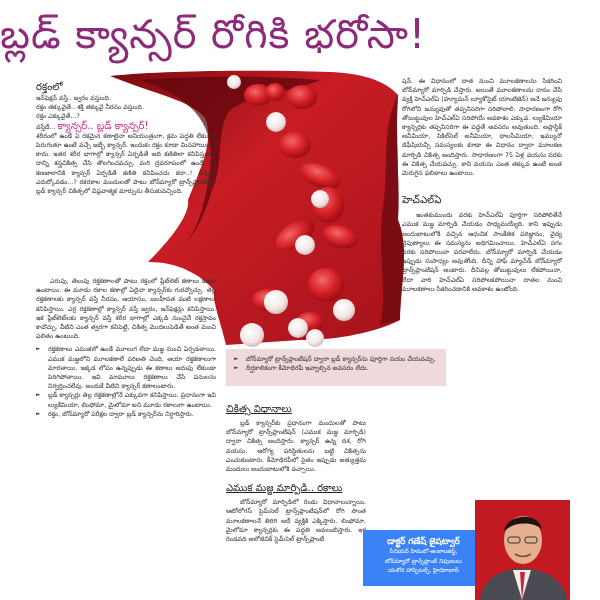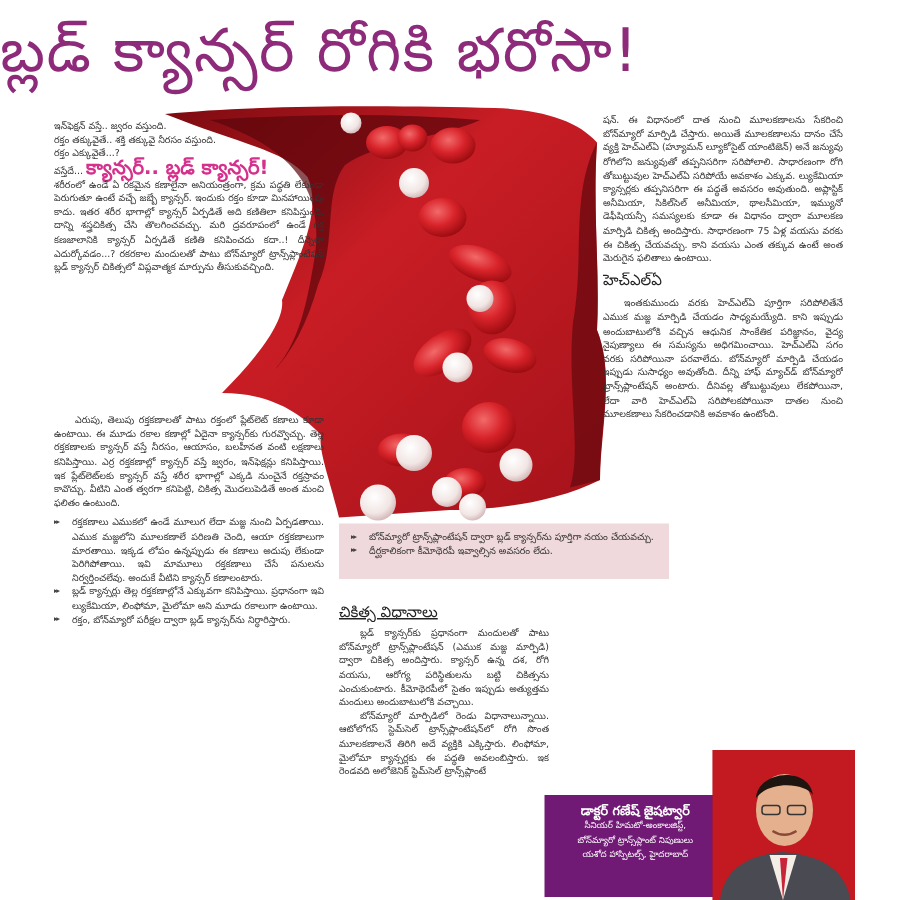--- a/index.html
+++ b/index.html
@@ -8,46 +8,46 @@
 
     .title {
       position: absolute; left: 0; top: 4px; width: 600px; height: 60px;
       text-align: left; font-size: 40px; line-height: 60px; color: #8e2a7a;
       font-family: "DejaVu Sans", sans-serif; letter-spacing: 1px; white-space: nowrap;
     }
 
     .txt { position: absolute; font-size: 6.3px; line-height: 9.2px; color: #333; text-align: justify; overflow: hidden; }
     .txt p { margin: 0; }
     .txt .lead { font-size: 10px; line-height: 13px; color: #222; }
-    .txt .magenta { color: #d4308c; font-weight: bold; font-size: 13px; }
+    .txt .magenta { color: #d4308c; font-weight: normal; font-size: 10px; }
     .txt .indent { text-indent: 14px; }
 
     .bul { position: relative; padding-left: 12px; }
     .bul::before { content: "\25B8\25B8"; position: absolute; left: 0; top: 0; font-size: 5px; color: #444; letter-spacing: -1px; }
 
     .section-h { font-size: 10px; line-height: 14px; color: #222; margin: 4px 0 2px; text-decoration: underline; }
 
     
     .art { position: absolute; left: 0; top: 0; width: 600px; height: 600px; pointer-events: none; }
 
     .pink-box {
       position: absolute; left: 226px; top: 349px; width: 220px; height: 37px;
       background: #efd9dc; padding: 5px 8px; font-size: 6.3px; line-height: 9px; color: #333;
     }
 
     .doc-caption {
-      position: absolute; left: 363px; top: 530px; width: 121px; height: 68px;
-      background: #701a75; color: #fff; text-align: center; padding: 5px 3px;
+      position: absolute; left: 363px; top: 530px; width: 121px; height: 56px;
+      background: #3b82f6; color: #fff; text-align: center; padding: 5px 3px;
       font-size: 5.8px; line-height: 9.5px;
     }
     .doc-caption .name { font-size: 8.5px; font-weight: bold; line-height: 12px; }
 
     .doc-photo { position: absolute; left: 475px; top: 500px; width: 95px; height: 100px; background: #b8141a; overflow: hidden; }
 
-    .right-col .sub { font-size: 10px; line-height: 13px; color: #222; margin: 4px 0 4px; text-align: left; }
+    .right-col .sub { font-size: 10px; line-height: 13px; color: #222; margin: 16px 0 4px; text-align: left; }
   </style>
 </head>
 <body>
 
 <div class="title">బ్లడ్ క్యాన్సర్ రోగికి భరోసా!</div>
 
 <svg class="art" viewBox="0 0 600 600" xmlns="http://www.w3.org/2000/svg">
   <defs>
     <radialGradient id="rbc" cx="40%" cy="35%" r="65%">
       <stop offset="0%" stop-color="#f26a6a"></stop>
@@ -92,20 +92,21 @@
     <circle cx="305" cy="245" r="10" fill="url(#wbc)"></circle>
     <circle cx="276" cy="302" r="12" fill="url(#wbc)"></circle>
     <circle cx="344" cy="310" r="11" fill="url(#wbc)"></circle>
     <circle cx="298" cy="328" r="10" fill="url(#wbc)"></circle>
     <circle cx="252" cy="335" r="12" fill="url(#wbc)"></circle>
     <circle cx="315" cy="338" r="9" fill="url(#wbc)"></circle>
   </g>
 </svg>
 
 <div class="txt" style="left:36px; top:80px; width:180px; height:190px;">
+  <p class="lead">రక్తంలో</p>
   <p style="width:110px;">ఇన్‌ఫెక్షన్ వస్తే.. జ్వరం వస్తుంది.</p>
   <p>రక్తం తక్కువైతే.. శక్తి తక్కువై నీరసం వస్తుంది.</p>
   <p>రక్తం ఎక్కువైతే...?</p>
   <p>
     <span>వస్తేదే...</span>
     <span class="magenta">క్యాన్సర్.. బ్లడ్ క్యాన్సర్!</span>
   </p>
   <p>శరీరంలో ఉండే ఏ రకమైన కణాలైనా అనియంత్రంగా, క్రమ పద్ధతి లేకుండా పెరుగుతూ ఉంటే వచ్చే జబ్బే క్యాన్సర్. ఇందుకు రక్తం కూడా మినహాయింపు కాదు. ఇతర శరీర భాగాల్లో క్యాన్సర్ ఏర్పడితే అది కణితిలా కనిపిస్తుంది. దాన్ని శస్త్రచికిత్స చేసి తొలగించవచ్చు. మరి ద్రవరూపంలో ఉండే రక్త కణజాలానికి క్యాన్సర్ ఏర్పడితే కణితి కనిపించదు కదా..! దీన్నెలా ఎదుర్కోవడం...? రకరకాల మందులతో పాటు బోన్‌మ్యారో ట్రాన్స్‌ప్లాంటేషన్ బ్లడ్ క్యాన్సర్ చికిత్సలో విప్లవాత్మక మార్పును తీసుకువచ్చింది.</p>
 </div>
 
@@ -118,20 +119,21 @@
 </div>
 
 <div class="pink-box">
   <p class="bul">బోన్‌మ్యారో ట్రాన్స్‌ప్లాంటేషన్ ద్వారా బ్లడ్ క్యాన్సర్‌ను పూర్తిగా నయం చేయవచ్చు.</p>
   <p class="bul">దీర్ఘకాలికంగా కీమోథెరపీ ఇవ్వాల్సిన అవసరం లేదు.</p>
 </div>
 
 <div class="txt" style="left:226px; top:398px; width:140px; height:202px;">
   <div class="section-h">చికిత్స విధానాలు</div>
   <p class="indent">బ్లడ్ క్యాన్సర్‌కు ప్రధానంగా మందులతో పాటు బోన్‌మ్యారో ట్రాన్స్‌ప్లాంటేషన్ (ఎముక మజ్జ మార్పిడి) ద్వారా చికిత్స అందిస్తారు. క్యాన్సర్ ఉన్న దశ, రోగి వయసు, ఆరోగ్య పరిస్థితులను బట్టి చికిత్సను ఎంచుకుంటారు. కీమోథెరపీలో సైతం ఇప్పుడు అత్యుత్తమ మందులు అందుబాటులోకి వచ్చాయి.</p>
+  <div class="section-h" style="margin-top:8px;">ఎముక మజ్జ మార్పిడి.. రకాలు</div>
   <p class="indent">బోన్‌మ్యారో మార్పిడిలో రెండు విధానాలున్నాయి. ఆటోలోగస్ స్టెమ్‌సెల్ ట్రాన్స్‌ప్లాంటేషన్‌లో రోగి సొంత మూలకణాలనే తిరిగి అదే వ్యక్తికి ఎక్కిస్తారు. లింఫోమా, మైలోమా క్యాన్సర్లకు ఈ పద్ధతి అవలంబిస్తారు. ఇక రెండవది అలోజెనిక్ స్టెమ్‌సెల్ ట్రాన్స్‌ప్లాంటే</p>
 </div>
 
 <div class="txt right-col" style="left:402px; top:76px; width:160px; height:420px;">
   <p>షన్. ఈ విధానంలో దాత నుంచి మూలకణాలను సేకరించి బోన్‌మ్యారో మార్పిడి చేస్తారు. అయితే మూలకణాలను దానం చేసే వ్యక్తి హెచ్ఎల్ఏ (హ్యూమన్ ల్యూకోసైట్ యాంటిజెన్) అనే జన్యువు రోగిలోని జన్యువుతో తప్పనిసరిగా సరిపోలాలి. సాధారణంగా రోగి తోబుట్టువుల హెచ్ఎల్ఏ సరిపోయే అవకాశం ఎక్కువ. ల్యుకేమియా క్యాన్సర్లకు తప్పనిసరిగా ఈ పద్ధతే అవసరం అవుతుంది. అప్లాస్టిక్ అనీమియా, సికిల్‌సెల్ అనీమియా, థాలసీమియా, ఇమ్యునో డెఫీషియన్సీ సమస్యలకు కూడా ఈ విధానం ద్వారా మూలకణ మార్పిడి చికిత్స అందిస్తారు. సాధారణంగా 75 ఏళ్ల వయసు వరకు ఈ చికిత్స చేయవచ్చు. కాని వయసు ఎంత తక్కువ ఉంటే అంత మెరుగైన ఫలితాలు ఉంటాయి.</p>
   <div class="sub">
     <div>హెచ్ఎల్ఏ</div>
   </div>
   <p class="indent">ఇంతకుముందు వరకు హెచ్ఎల్ఏ పూర్తిగా సరిపోలితేనే ఎముక మజ్జ మార్పిడి చేయడం సాధ్యమయ్యేది. కాని ఇప్పుడు అందుబాటులోకి వచ్చిన ఆధునిక సాంకేతిక పరిజ్ఞానం, వైద్య నైపుణ్యాలు ఈ సమస్యను అధిగమించాయి. హెచ్ఎల్ఏ సగం వరకు సరిపోయినా పరవాలేదు. బోన్‌మ్యారో మార్పిడి చేయడం ఇప్పుడు సుసాధ్యం అవుతోంది. దీన్ని హాఫ్ మ్యాచ్‌డ్ బోన్‌మ్యారో ట్రాన్స్‌ప్లాంటేషన్ అంటారు. దీనివల్ల తోబుట్టువులు లేకపోయినా, లేదా వారి హెచ్ఎల్ఏ సరిపోలకపోయినా దాతల నుంచి మూలకణాలు సేకరించడానికి అవకాశం ఉంటోంది.</p>
 </div>

